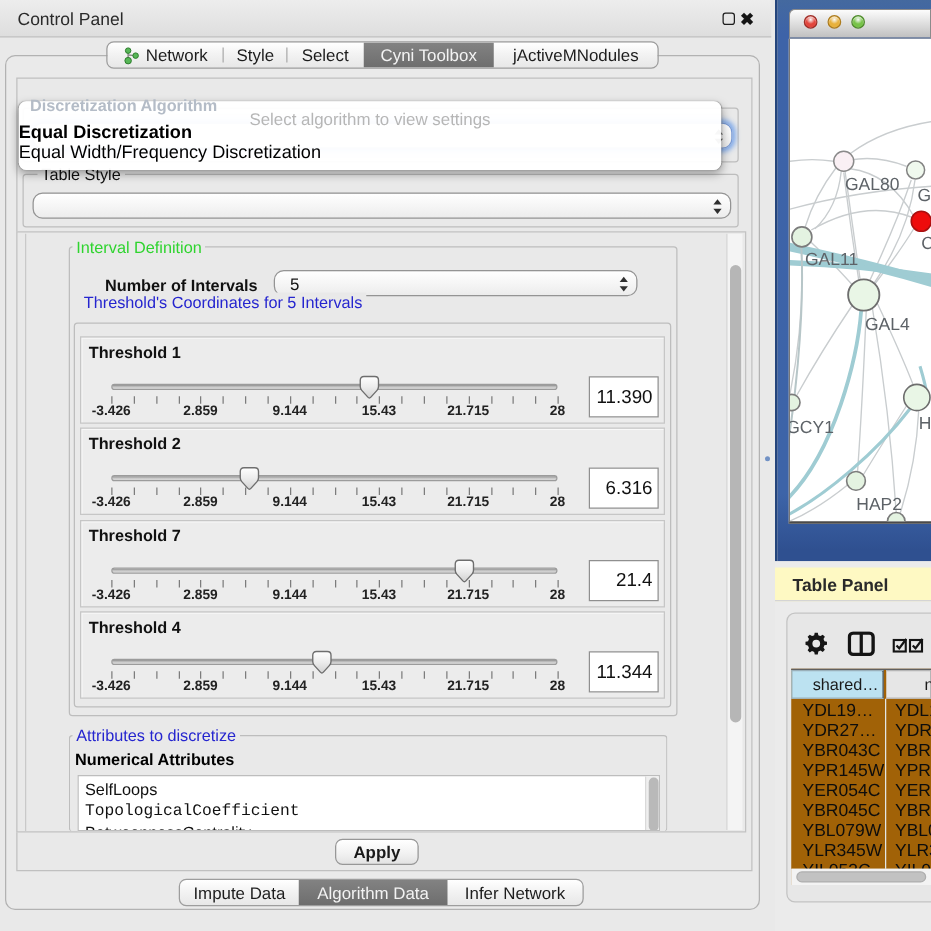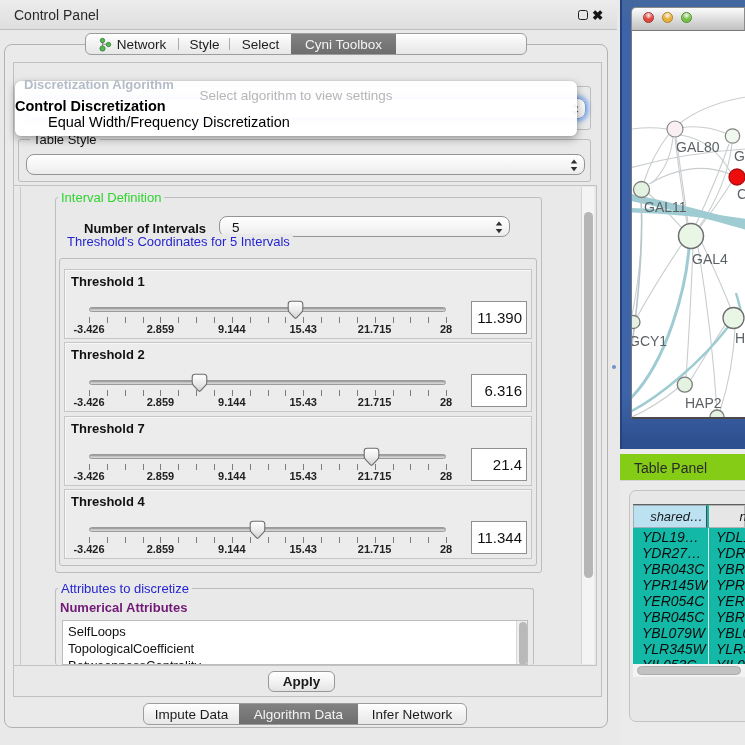--- a/index.html
+++ b/index.html
@@ -55,37 +55,37 @@
 
 #apply{left:268px;top:671px;width:67px;height:21px;border:1px solid #979797;border-radius:6px;
   background:linear-gradient(#ffffff,#f2f2f2 55%,#e3e3e3);font-size:13.5px;font-weight:bold;color:#1a1a1a;
   text-align:center;line-height:19px;}
 
 #popup{left:15px;top:81px;width:562px;height:55px;background:rgba(255,255,255,0.96);
   border-radius:6px;box-shadow:0 3px 8px rgba(0,0,0,0.35),0 0 1px rgba(0,0,0,0.3);z-index:30;}
 #popup .ghost{position:absolute;left:9px;top:-4px;font-size:13px;font-weight:bold;color:#b4bcc7;}
 #popup .prompt{position:absolute;left:0;right:0;top:6.5px;text-align:center;font-size:13.5px;color:#b6b6b6;}
 #popup .it1{position:absolute;left:0px;top:17px;font-size:14.5px;font-weight:bold;color:#000;}
-#popup .it2{position:absolute;left:0px;top:33px;font-size:14.5px;color:#000;margin-left:33px;}
+#popup .it2{position:absolute;left:0px;top:33px;font-size:14.5px;color:#000;}
 
 #bluewin{left:620px;top:0;width:125px;height:449px;background:linear-gradient(#44699f,#3d63a8 6%,#3d64a8 88%,#2f5090 98%);
   border-left:2px solid #24457c;}
 #nettitle{left:631px;top:7px;width:114px;height:24px;
   background:linear-gradient(#fcfcfc,#c0c0c0);border:1px solid #8b8b8b;border-bottom-color:#787878;
   border-top-left-radius:5px;}
 .light{position:absolute;top:12px;width:11px;height:11px;border-radius:50%;}
 #canvas{left:631px;top:31px;width:114px;height:388px;background:#fff;
   border-left:1px solid #777;border-bottom:2px solid #4a4a4a;overflow:hidden;}
 
 #tp-under{left:620px;top:449px;width:125px;height:296px;background:#ebebeb;}
-#tp-bar{left:620px;top:454px;width:125px;height:27px;background:#84cc16;border-bottom:1px solid #d4d4d4;}
+#tp-bar{left:620px;top:454px;width:125px;height:27px;background:#fef9c3;border-bottom:1px solid #d4d4d4;font-weight:bold;}
 #tp-bar .t{position:absolute;left:14px;top:6px;font-size:14px;color:#2a2a2a;}
 #tbl-panel{left:629px;top:490px;width:130px;height:232px;background:#e7e7e7;
   border:1px solid #c3c3c3;border-radius:7px;}
-#tbl{left:633px;top:504px;width:112px;height:173px;background:#14b8a6;z-index:3;border-top:1.5px solid #606060;font-style:italic;}
+#tbl{left:633px;top:535px;width:112px;height:173px;background:#a16207;z-index:3;border-top:1.5px solid #606060;}
 .hcell{position:absolute;top:0;height:23px;font-size:13px;color:#1a1a1a;}
 #hc1{left:0;width:74px;background:#bce2f1;border:1px solid #9ab0ba;border-right:1.5px solid #4a4a4a;text-align:center;padding-left:13px;line-height:22px;}
 #hc2{left:75.5px;width:36.5px;background:#e6e6e6;border:1px solid #b5b5b5;border-left:none;line-height:22px;}
 .trow{position:absolute;font-size:14px;color:#0d0d0d;white-space:nowrap;}
 #hsb{position:absolute;left:0px;top:159px;width:112px;height:14px;background:#f3f3f3;}
 #hsb .thumb{position:absolute;left:4px;top:2px;width:104px;height:9px;background:#c2c2c2;border:1px solid #aeaeae;border-radius:5px;}
 .icon{position:absolute;}
 #splitdot{left:612px;top:365px;width:4px;height:4px;border-radius:50%;background:#7292c5;}
 </style></head>
 <body>
@@ -100,20 +100,21 @@
       <div class="seg div" style="width:93px"><svg width="13" height="15" viewBox="0 0 13 15" style="margin-right:5px">
           <line x1="3.5" y1="4" x2="3.5" y2="11" stroke="#8b8b8b" stroke-width="1.2"></line>
           <line x1="3.5" y1="7" x2="9" y2="7.5" stroke="#8b8b8b" stroke-width="1.2"></line>
           <circle cx="3.5" cy="3.5" r="2.2" fill="#57b757" stroke="#2e7d2e" stroke-width="0.8"></circle>
           <circle cx="3.5" cy="11.5" r="2.6" fill="#57b757" stroke="#2e7d2e" stroke-width="0.8"></circle>
           <circle cx="9.5" cy="7.5" r="2.2" fill="#57b757" stroke="#2e7d2e" stroke-width="0.8"></circle>
         </svg>Network</div>
       <div class="seg div" style="width:51px">Style</div>
       <div class="seg" style="width:61px">Select</div>
       <div class="seg dark" style="width:105px">Cyni Toolbox</div>
+      <div class="seg" style="width:131px">jActiveMNodules</div>
     </div>
 <div class="abs" id="inner-panel"></div>
 <div class="group" style="left:18px;top:86px;width:573px;height:44px;"></div>
 <div class="combo" style="left:26px;top:98px;width:560px;height:21px;box-shadow:0 0 4px 2.5px rgba(110,160,235,.85);border-color:#7b9cd6;">
       <span class="ar">
         <svg width="8" height="15" viewBox="0 0 8 15">
           <path d="M0.7 5.6 L4 1.4 L7.3 5.6 Z" fill="#2f2f2f"></path>
           <path d="M0.7 9 L4 13.2 L7.3 9 Z" fill="#2f2f2f"></path>
         </svg>
       </span>
@@ -318,39 +319,39 @@
             </linearGradient>
           </defs>
           <path d="M1.2 4.2 Q1.2 1.2 4.2 1.2 L12.8 1.2 Q15.8 1.2 15.8 4.2 L15.8 9.2 Q15.8 11 14.6 12.3 L9.7 17.7 Q8.5 19 7.3 17.7 L2.4 12.3 Q1.2 11 1.2 9.2 Z" fill="url(#tg)" stroke="#6e6e6e" stroke-width="1.1"></path>
         </svg></div>
       <div class="vbox">
         <span class="v">11.344</span>
       </div>
     </div>
 <div class="group" style="left:55px;top:588px;width:479px;height:77px;border-bottom:none;"></div>
 <div class="glabel" style="left:58px;top:581px;color:#2525cf;">Attributes to discretize</div>
-<div class="abs" style="left:60px;top:600px;font-size:13px;font-weight:bold;color:#701a75;">Numerical Attributes</div>
+<div class="abs" style="left:60px;top:600px;font-size:13px;font-weight:bold;color:#000000;">Numerical Attributes</div>
 <div id="attr-list">
       <div style="position:absolute;left:5px;top:3px;">SelfLoops</div>
-      <div style="position:absolute;left:5px;top:20px;">TopologicalCoefficient</div>
+      <div style="position:absolute;left:5px;top:20px;font-family:Liberation Mono, monospace;">TopologicalCoefficient</div>
       <div style="position:absolute;left:5px;top:37px;">BetweennessCentrality</div>
       <div id="attr-sb">
         <div class="thumb"></div>
       </div>
     </div>
 <div class="abs" id="apply">Apply</div>
 <div class="abs segbar" id="bottabs">
       <div class="seg" style="width:95px">Impute Data</div>
       <div class="seg dark" style="width:119px">Algorithm Data</div>
       <div class="seg" style="width:108px">Infer Network</div>
     </div>
 <div class="abs" id="popup">
       <div class="ghost">Discretization Algorithm</div>
       <div class="prompt">Select algorithm to view settings</div>
-      <div class="it1">Control Discretization</div>
+      <div class="it1">Equal Discretization</div>
       <div class="it2">Equal Width/Frequency Discretization</div>
     </div>
 <div class="abs" id="bluewin"></div>
 <div class="abs" id="nettitle"></div>
 <div class="light" style="left:642.5px;background:radial-gradient(circle at 50% 30%,#ffffffcc 0%,#e2463d 45%,#e2463d);border:1px solid #9e2d27;box-shadow:inset 0 1px 1px rgba(255,255,255,.6);"></div>
 <div class="light" style="left:661.5px;background:radial-gradient(circle at 50% 30%,#ffffffcc 0%,#e8b13c 45%,#e8b13c);border:1px solid #ad7c1e;box-shadow:inset 0 1px 1px rgba(255,255,255,.6);"></div>
 <div class="light" style="left:680.5px;background:radial-gradient(circle at 50% 30%,#ffffffcc 0%,#77c349 45%,#77c349);border:1px solid #4e8a2b;box-shadow:inset 0 1px 1px rgba(255,255,255,.6);"></div>
 <div class="abs" id="canvas"><svg width="114" height="388" viewBox="0 0 114 388">
 <g fill="none" stroke="#c9cdcf" stroke-width="1.1">
 <path d="M 115 66 Q 75 72 48 92"></path>

